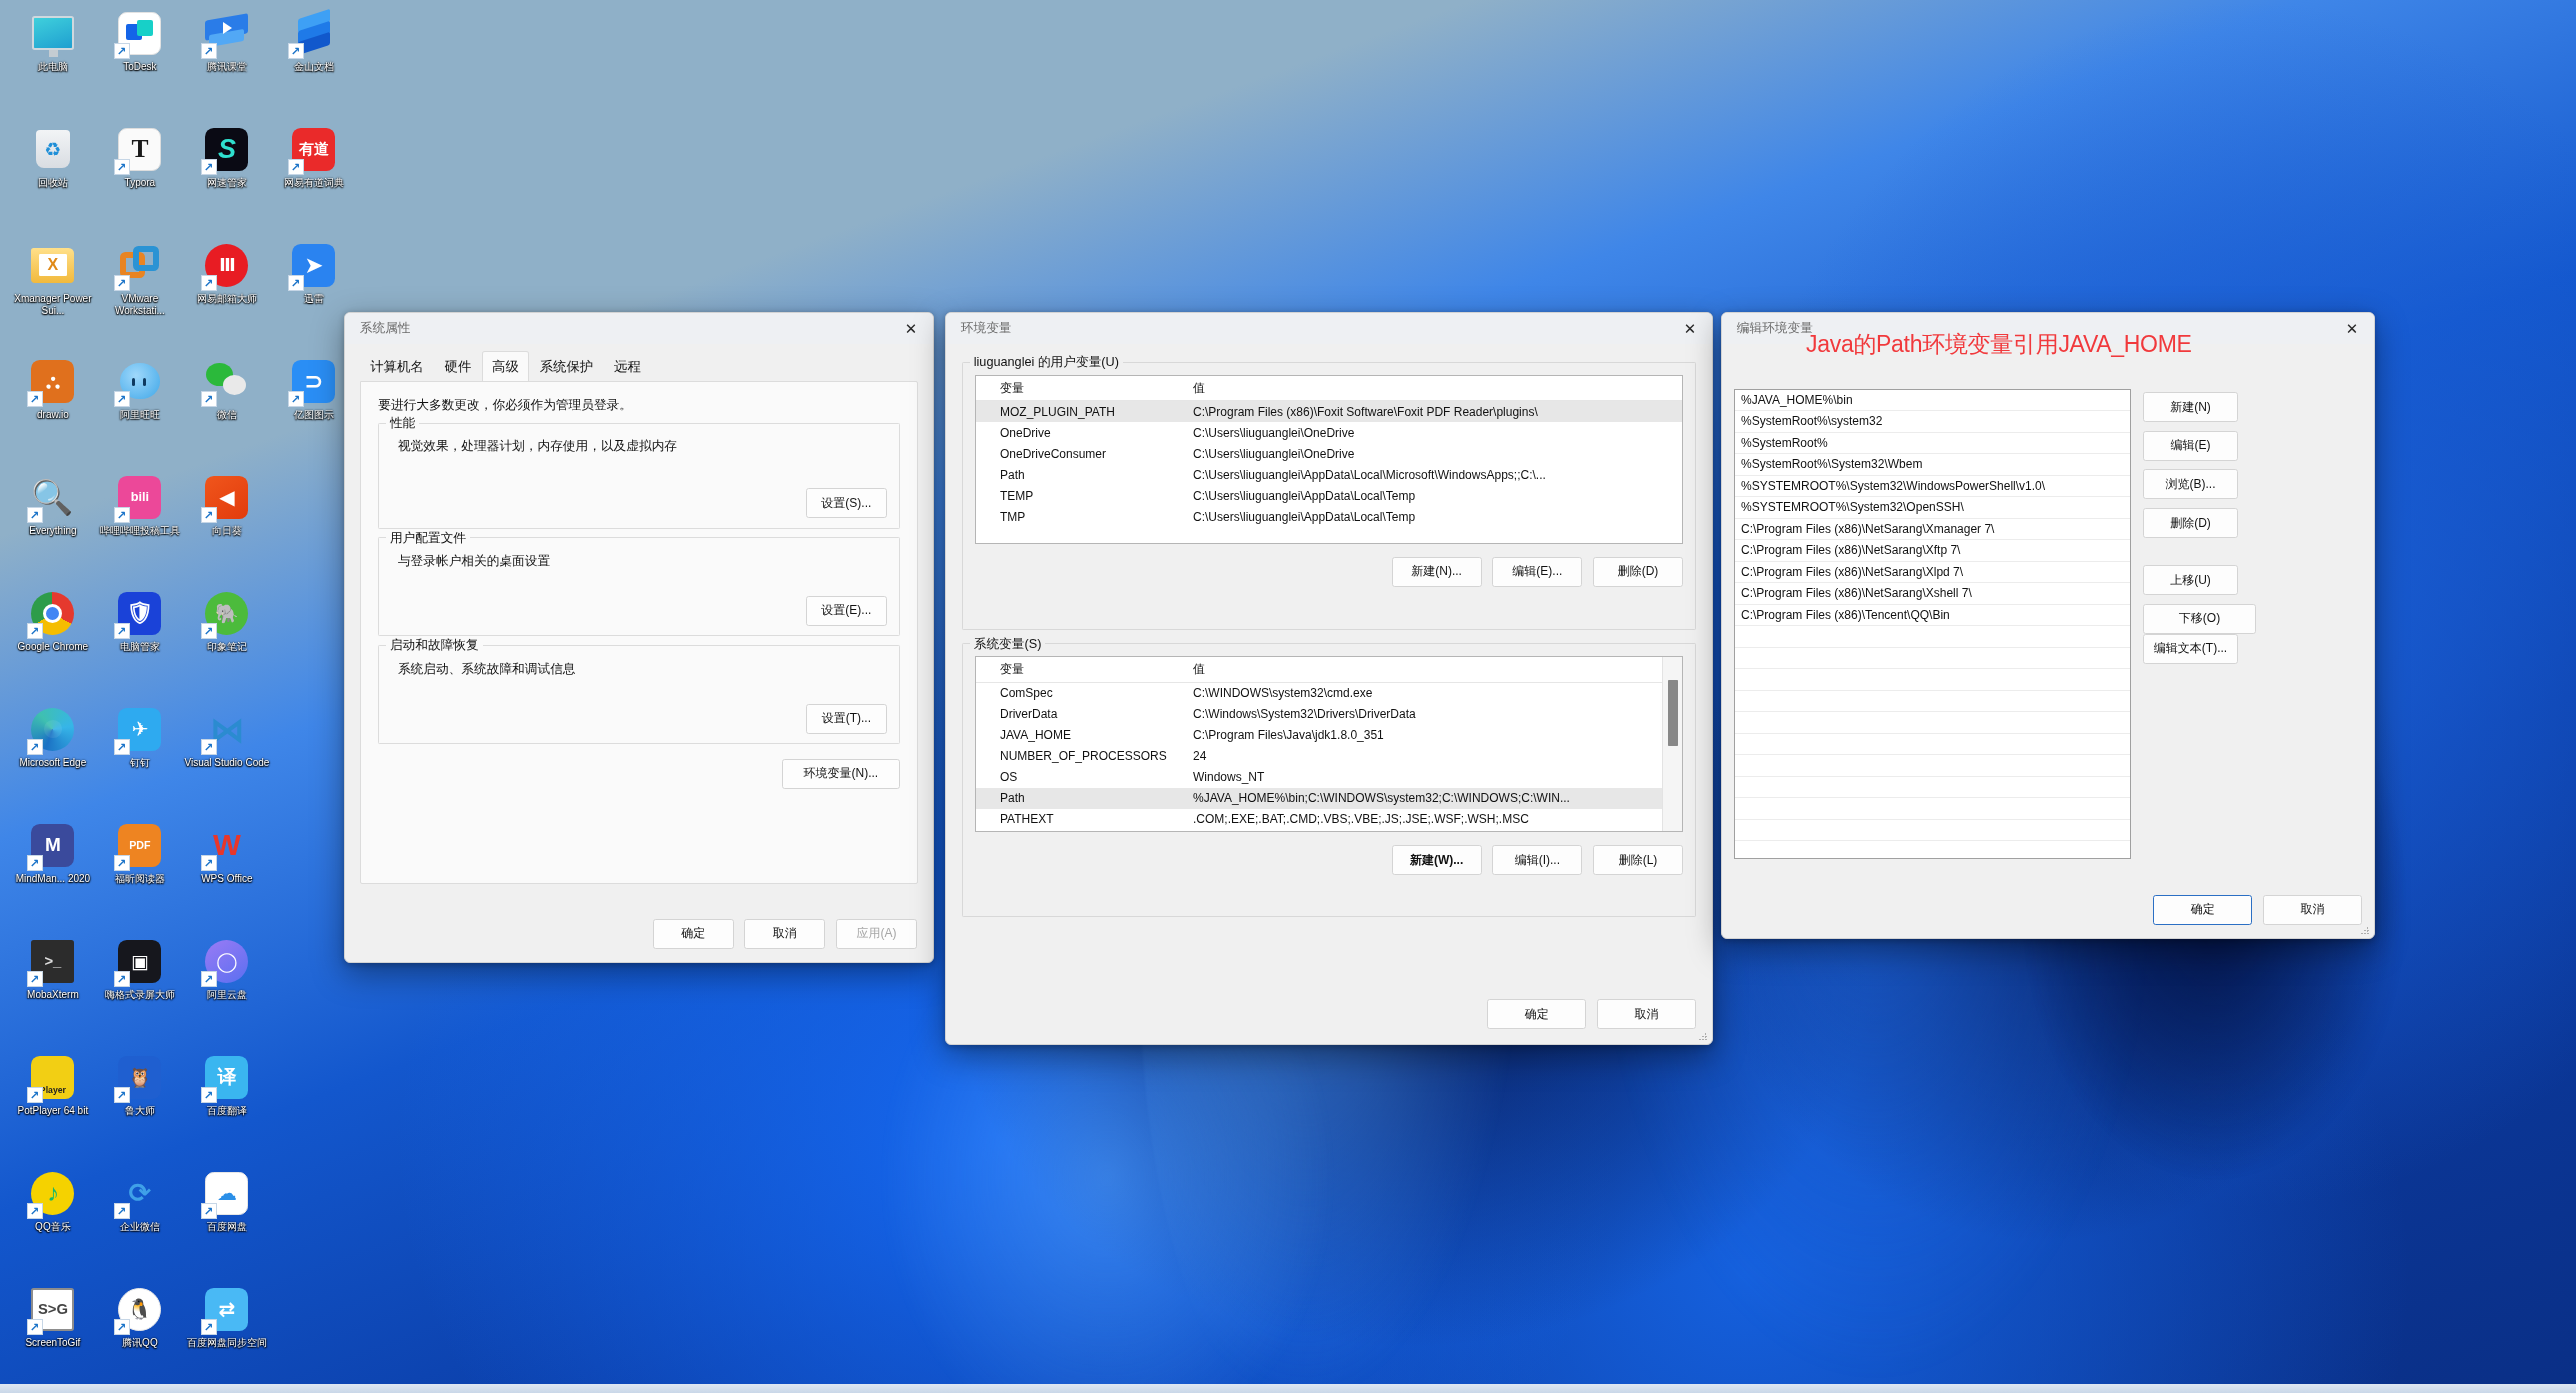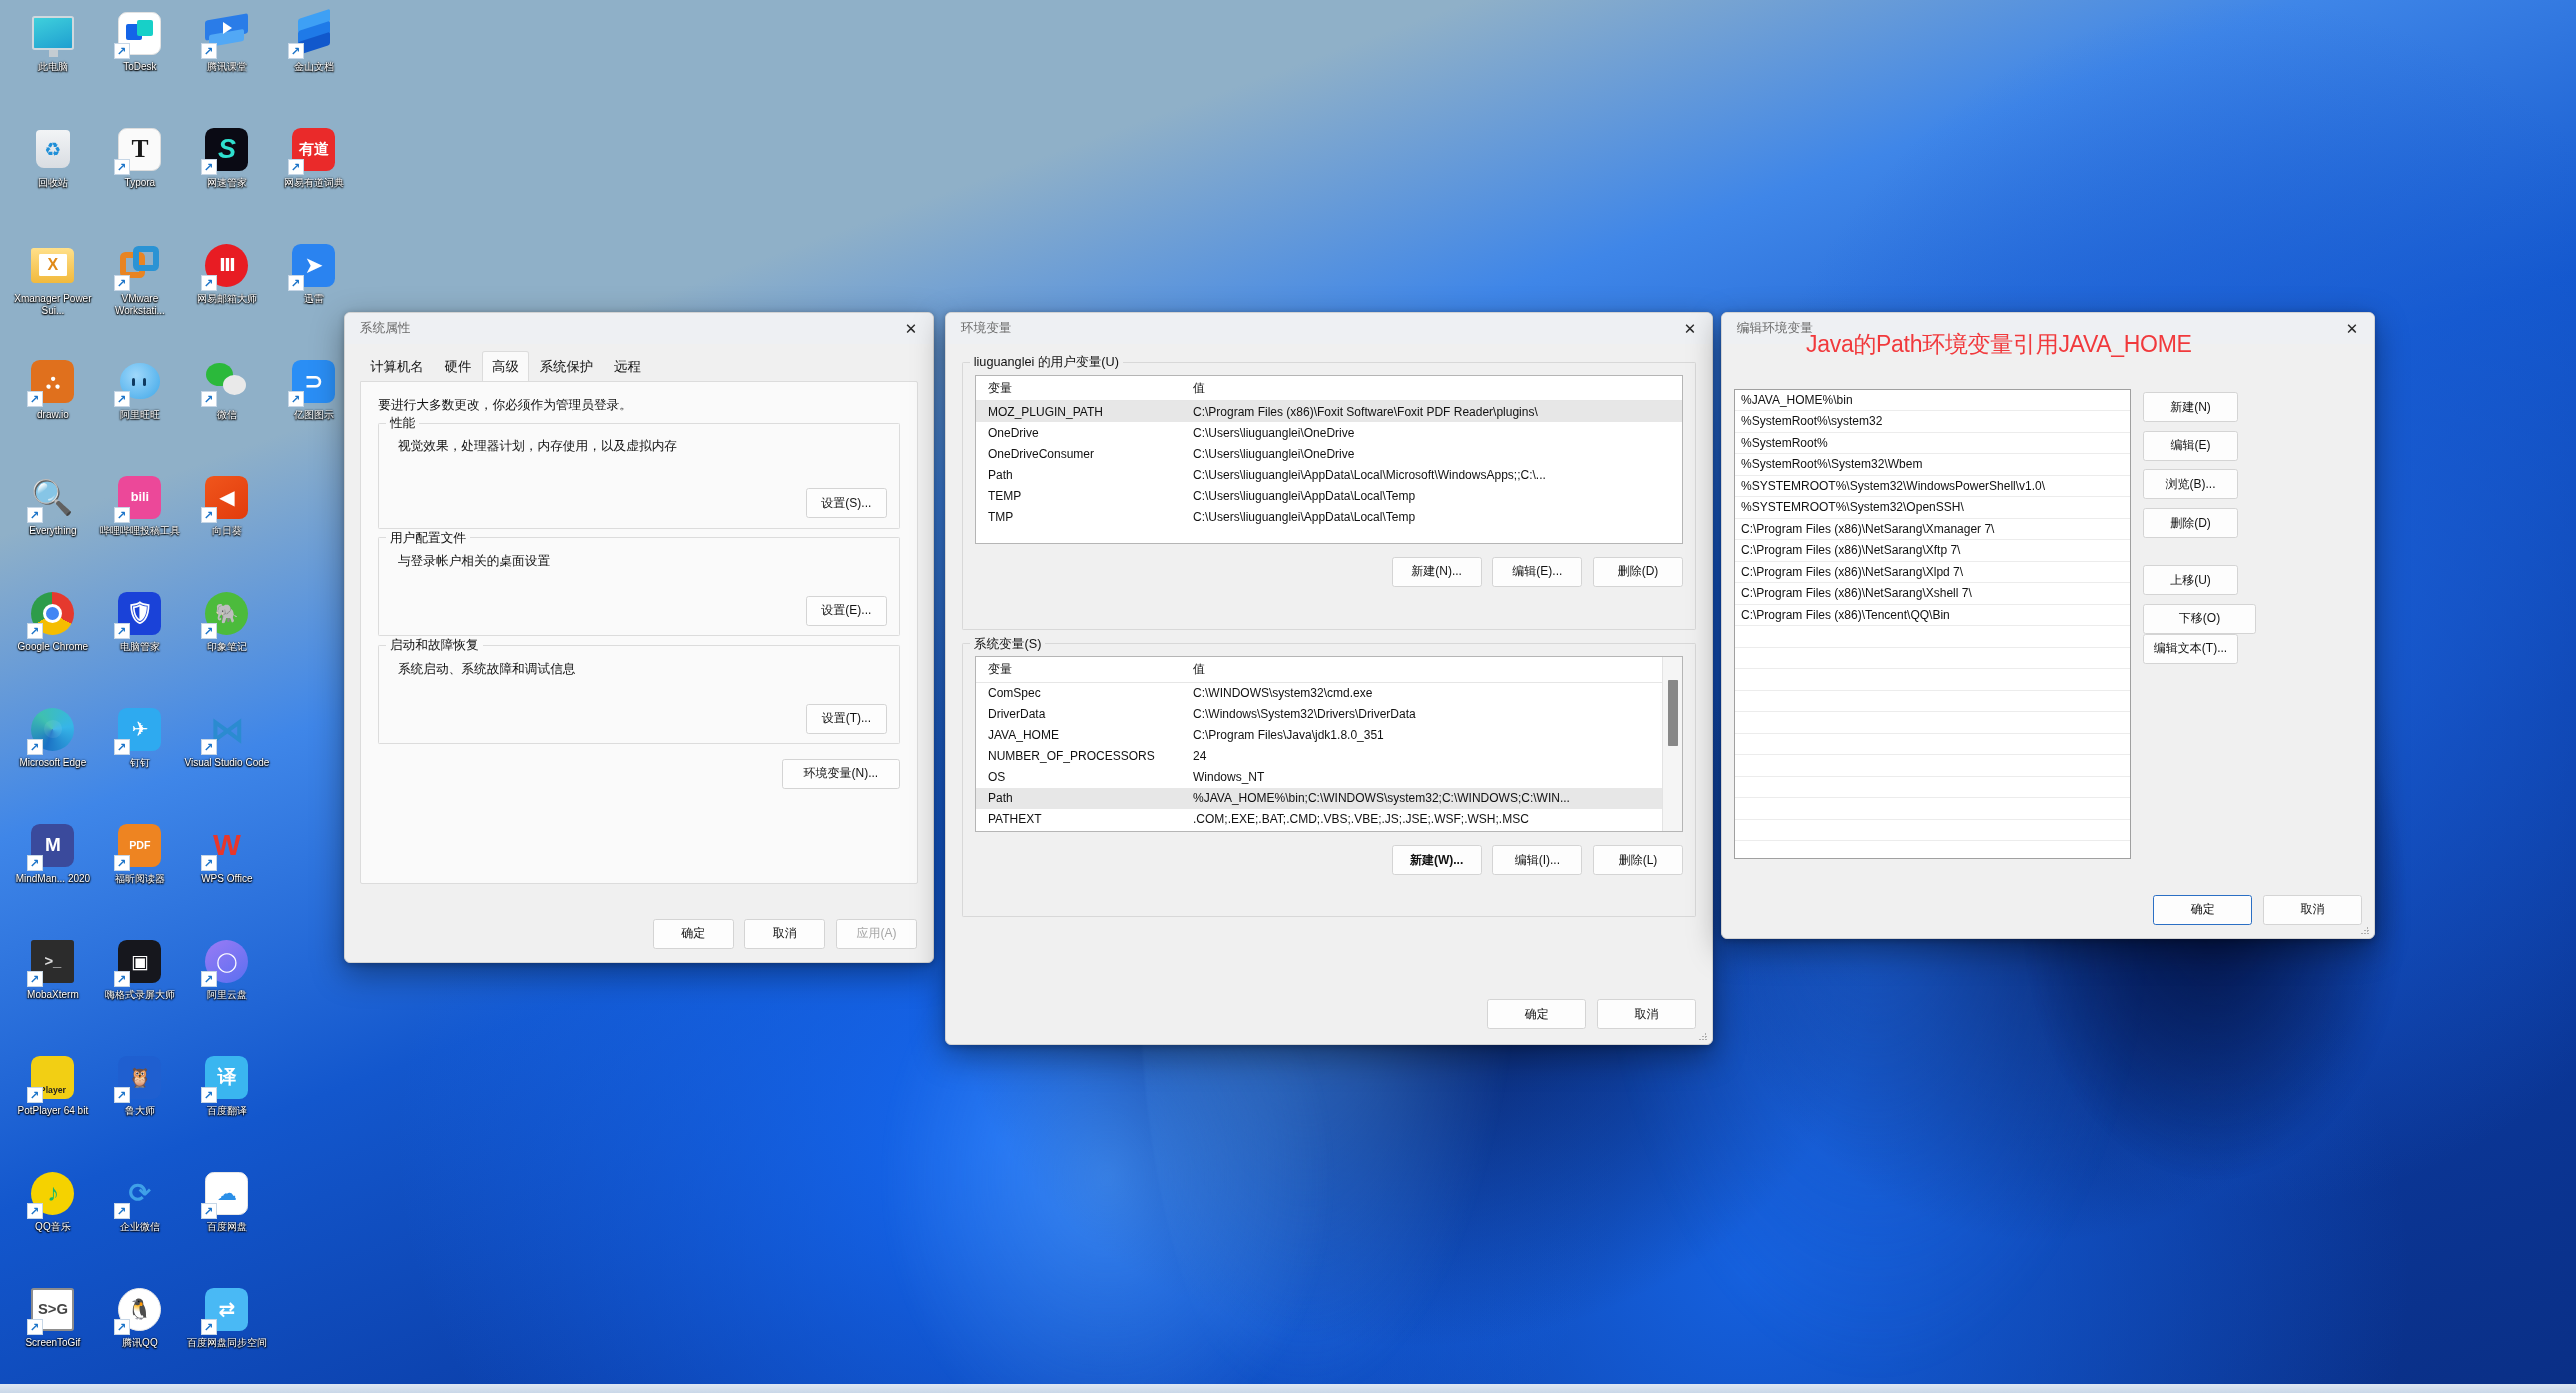--- a/index.html
+++ b/index.html
@@ -189,21 +189,21 @@
     border-bottom: 0.7px solid #e6e6e6;
     background: #fff;
   }
   .lv-row {
     display: flex;
     font-size: 12px; color: #111;
     height: 21px; align-items: center;
     cursor: pointer;
   }
   .lv-row.sel { background: #e7e7e7; }
-  .lv-c1 { width: 213px; padding-left: 12px; overflow: hidden; white-space: nowrap; }
+  .lv-c1 { width: 213px; padding-left: 24px; overflow: hidden; white-space: nowrap; }
   .lv-c2 { flex: 1; padding-left: 4px; overflow: hidden; white-space: nowrap; text-overflow: ellipsis; }
   .vscroll {
     position: absolute; right: 0; top: 0; width: 20px; bottom: 0;
     background: #f5f5f5; border-left: 0.7px solid #e3e3e3;
     cursor: pointer;
   }
   .vthumb {
     position: absolute; left: 4.7px; width: 10.7px;
     background: #888; border-radius: 0.7px;
   }

